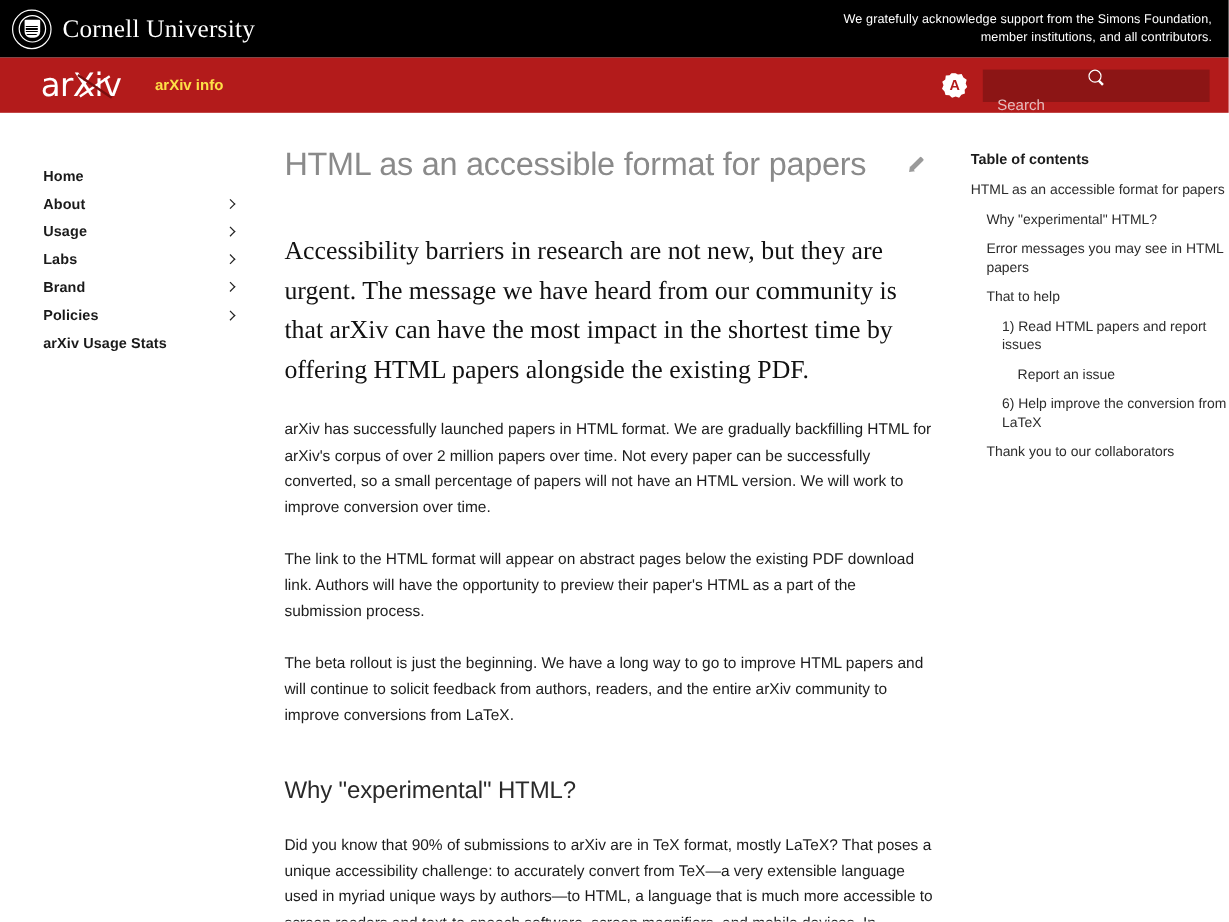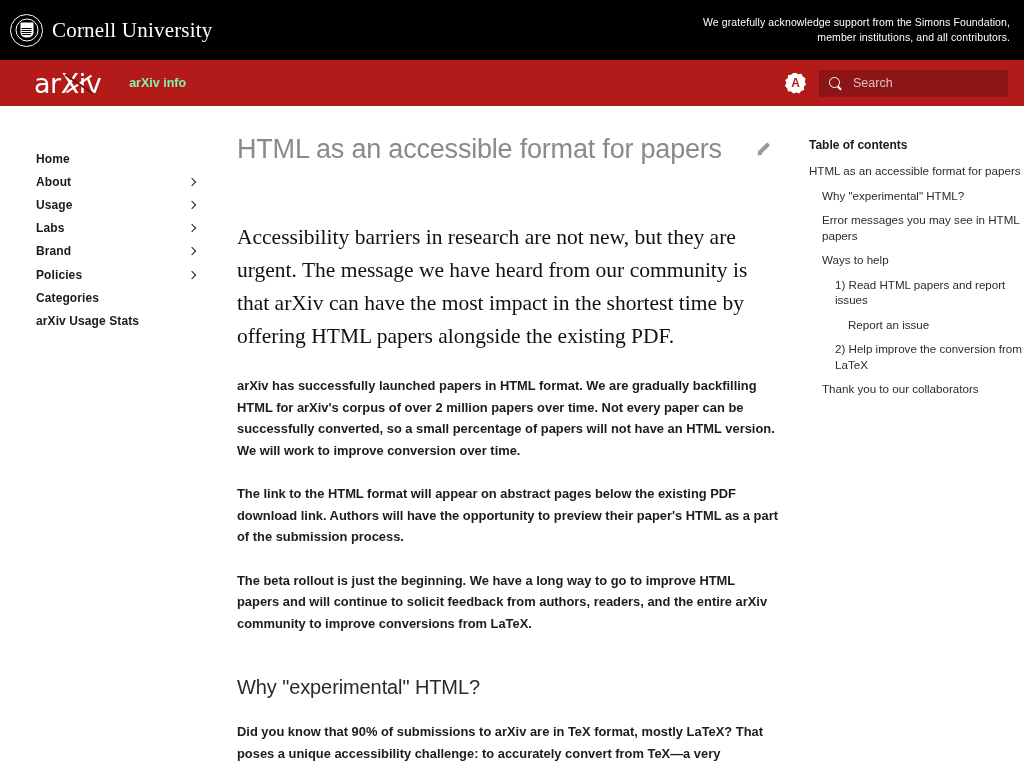--- a/index.html
+++ b/index.html
@@ -6,21 +6,21 @@
   html, body { margin: 0; padding: 0; }
   body {
     width: 1024px; height: 768px;
     background: #ffffff;
     font-family: "Liberation Sans", sans-serif;
     overflow: hidden;
   }
 
   
   .cornell-bar {
-    height: 60px;
+    height: 48px;
     background: #000000;
     display: flex;
     align-items: center;
     justify-content: space-between;
     padding: 0 14px 0 10px;
   }
   .cornell-brand { display: flex; align-items: center; gap: 9px; }
   .cornell-seal {
     width: 33px; height: 33px; flex: 0 0 33px;
     border-radius: 50%;
@@ -91,21 +91,21 @@
     transform: rotate(-34deg);
   }
   .arxiv-logo .slash2 {
     position: absolute;
     width: 34px; height: 2px;
     background: #7a0f0f;
     left: 28px; top: 13px;
     transform: rotate(34deg);
   }
   .arxiv-info {
-    color: #86efac;
+    color: #fde047;
     font-size: 12.5px;
     font-weight: bold;
     margin-left: 28px;
   }
   .bar-right {
     margin-left: auto;
     display: flex;
     align-items: center;
     gap: 13px;
   }
@@ -123,20 +123,21 @@
       1% 36%, 13% 27%, 15% 12%, 30% 11%, 39% 1%);
     cursor: pointer;
   }
   .search-box {
     width: 189px; height: 27px;
     background: #8c1515;
     border: none;
     display: flex; align-items: center;
     padding: 0 10px;
     gap: 9px;
+    flex-direction: column;
   }
   .search-icon { width: 13px; height: 13px; position: relative; flex: 0 0 13px; }
   .search-icon::before {
     content: ""; position: absolute;
     width: 9px; height: 9px; left: 0; top: 0;
     border: 1.6px solid #ffffff; border-radius: 50%;
   }
   .search-icon::after {
     content: ""; position: absolute;
     width: 5px; height: 1.6px; background: #ffffff;
@@ -207,30 +208,29 @@
     border-right: 3px solid transparent;
     border-top: 4px solid #9a9a9a;
     transform: rotate(45deg);
   }
 
   .lead {
     font-family: "Liberation Serif", serif;
     font-size: 21.5px;
     line-height: 33px;
     color: #111111;
-    margin: 56px 0 0 0;
+    margin: 40px 0 0 0;
     max-width: 553px;
   }
   .body-p {
     font-size: 12.9px;
     line-height: 21.5px;
     color: #1c1c1c;
     margin: 22px 0 0 0;
     max-width: 551px;
-    font-weight: bold;
   }
   .section-h2 {
     font-size: 20px;
     font-weight: normal;
     color: #2a2a2a;
     margin: 42px 0 0 0;
     letter-spacing: -0.1px;
   }
 
   
@@ -308,23 +308,20 @@
     </div>
     <div class="nav-item">
       <span class="nav-label">Brand</span>
       <span class="chev"></span>
     </div>
     <div class="nav-item">
       <span class="nav-label">Policies</span>
       <span class="chev"></span>
     </div>
     <div class="nav-item">
-      <span class="nav-label">Categories</span>
-    </div>
-    <div class="nav-item">
       <span class="nav-label">arXiv Usage Stats</span>
     </div>
   </nav>
 
   <main class="content">
     <div class="title-row">
       <h1 class="page-title">HTML as an accessible format for papers</h1>
       <div class="pencil">
         <span class="body"></span>
           <span class="tip"></span>
@@ -337,20 +334,20 @@
     <p class="body-p">The beta rollout is just the beginning. We have a long way to go to improve HTML papers and will continue to solicit feedback from authors, readers, and the entire arXiv community to improve conversions from LaTeX.</p>
     <h2 class="section-h2">Why "experimental" HTML?</h2>
     <p class="body-p">Did you know that 90% of submissions to arXiv are in TeX format, mostly LaTeX? That poses a unique accessibility challenge: to accurately convert from TeX—a very extensible language used in myriad unique ways by authors—to HTML, a language that is much more accessible to screen readers and text-to-speech software, screen magnifiers, and mobile devices. In addition to the technical challenges, the conversion must be both rapid and automated in order to maintain arXiv's</p>
   </main>
 
   <aside class="toc">
     <div class="toc-title">Table of contents</div>
     <a class="toc-link lvl-1">HTML as an accessible format for papers</a>
     <a class="toc-link lvl-2">Why "experimental" HTML?</a>
     <a class="toc-link lvl-2">Error messages you may see in HTML papers</a>
-    <a class="toc-link lvl-2">Ways to help</a>
+    <a class="toc-link lvl-2">That to help</a>
     <a class="toc-link lvl-3">1) Read HTML papers and report issues</a>
     <a class="toc-link lvl-4">Report an issue</a>
-    <a class="toc-link lvl-3">2) Help improve the conversion from LaTeX</a>
+    <a class="toc-link lvl-3">6) Help improve the conversion from LaTeX</a>
     <a class="toc-link lvl-2">Thank you to our collaborators</a>
   </aside>
 
 </div>
 
 </body></html>

